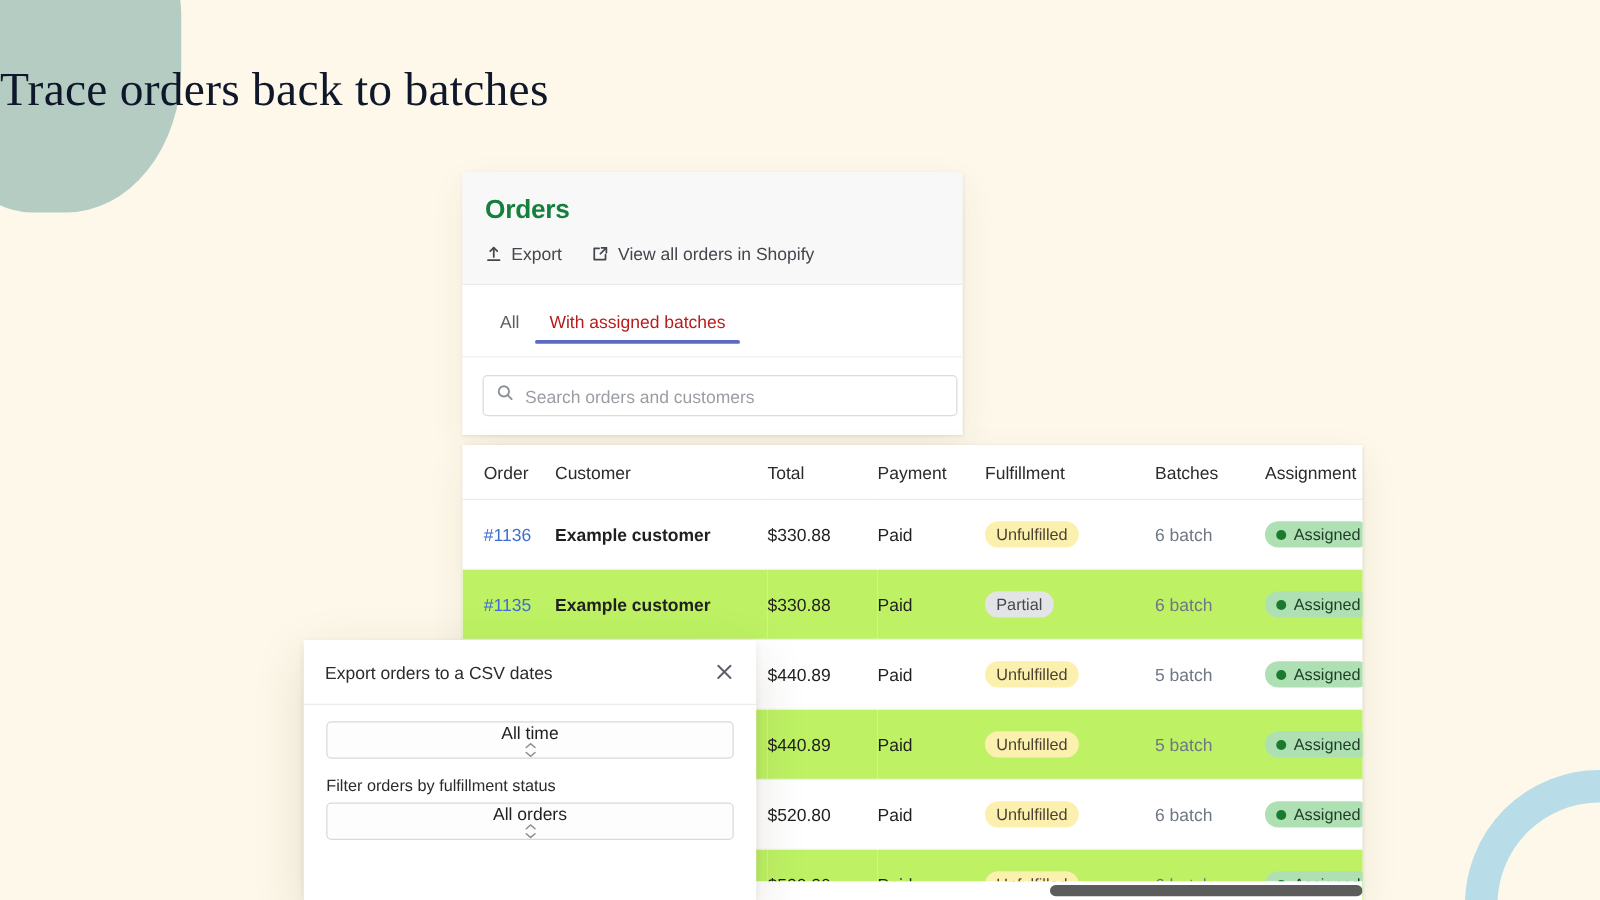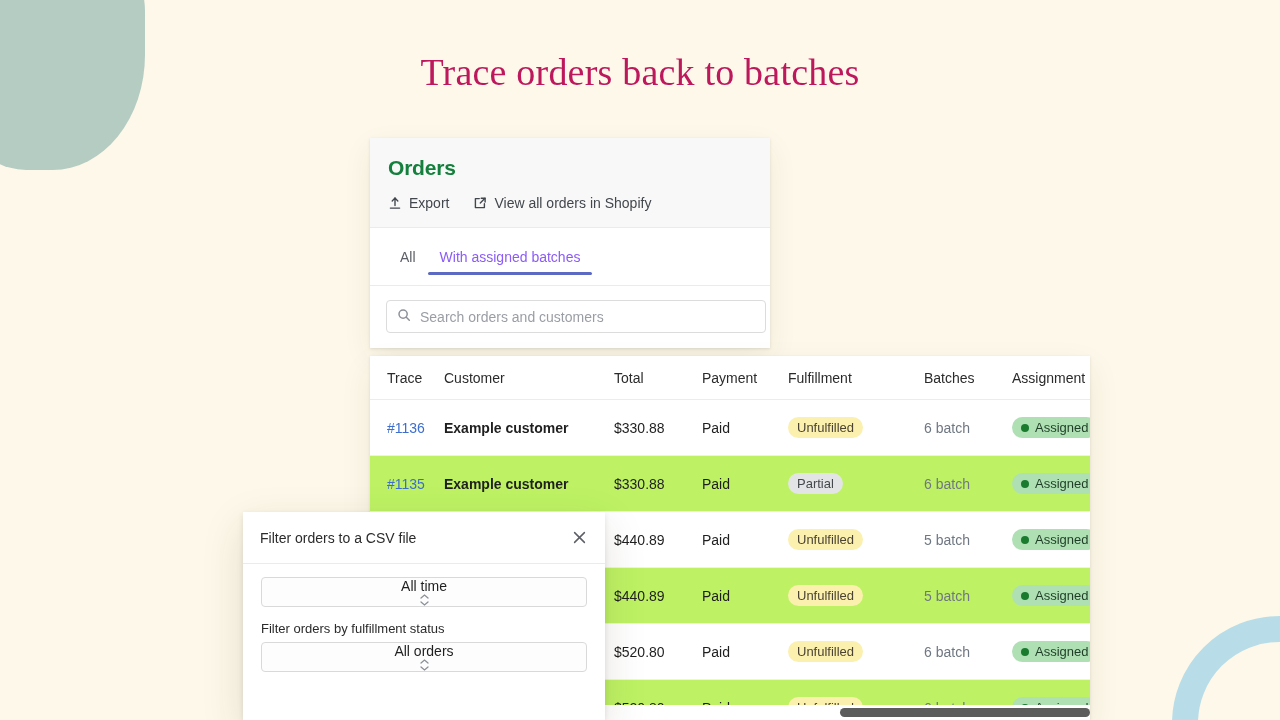--- a/index.html
+++ b/index.html
@@ -37,25 +37,25 @@
     border-radius: 50%;
     z-index: 0;
   }
 
   
   .page-title {
     position: absolute;
     top: 50px;
     left: 0;
     width: 1280px;
-    text-align: center;
+    text-align: left;
     font-family: "Liberation Serif", serif;
     font-size: 38px;
     font-weight: 400;
-    color: #be185d;
+    color: #0f172a;
     letter-spacing: 0.2px;
     z-index: 2;
   }
 
   
   .orders-card {
     position: absolute;
     left: 370px;
     top: 138px;
     width: 400px;
@@ -101,21 +101,21 @@
   }
   .tab {
     display: flex;
     align-items: center;
     padding: 0 12px;
     font-size: 14px;
     color: #5c6066;
     cursor: pointer;
     position: relative;
   }
-  .tab.active { color: #8b5cf6; }
+  .tab.active { color: #b91c1c; }
   .tab.active::after {
     content: "";
     position: absolute;
     left: 0; right: 0;
     bottom: 10px;
     height: 3px;
     border-radius: 2px;
     background: #5c6ac4;
   }
 
@@ -328,21 +328,21 @@
       <input type="text" placeholder="Search orders and customers" style="">
     </div>
   </div>
 
 </div>
 
 <div class="table-card">
   <table class="orders-table">
     <thead>
       <tr>
-        <th class="col-order">Trace</th>
+        <th class="col-order">Order</th>
         <th class="col-cust">Customer</th>
         <th class="col-total">Total</th>
         <th class="col-pay">Payment</th>
         <th class="col-fulfil">Fulfillment</th>
         <th class="col-batch">Batches</th>
         <th class="col-assign">Assignment</th>
       </tr>
     </thead>
     <tbody id="orders-tbody">
         <tr>
@@ -402,21 +402,21 @@
       </tbody>
   </table>
 
   <div class="hscroll">
     <div class="thumb"></div>
   </div>
 </div>
 
 <div class="export-modal">
   <div class="modal-head">
-    <div class="modal-title">Filter orders to a CSV file</div>
+    <div class="modal-title">Export orders to a CSV dates</div>
     <div class="modal-close">
       <svg width="17" height="17" viewBox="0 0 17 17" fill="none" stroke="#5c6066" stroke-width="1.5" stroke-linecap="round">
         <path d="M3.6 3.6 L13.4 13.4"></path>
         <path d="M13.4 3.6 L3.6 13.4"></path>
       </svg>
     </div>
   </div>
 
   <div class="modal-body">
 

